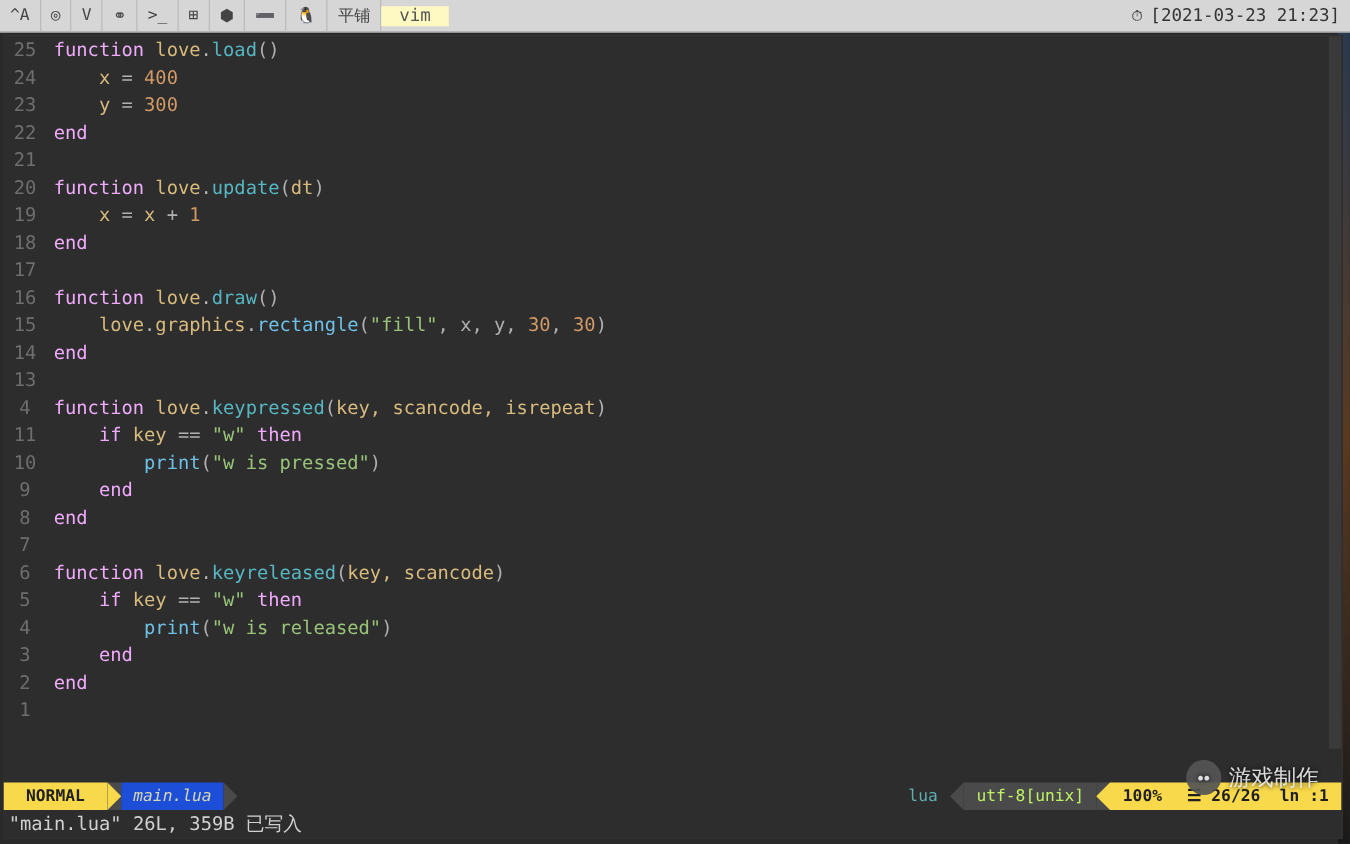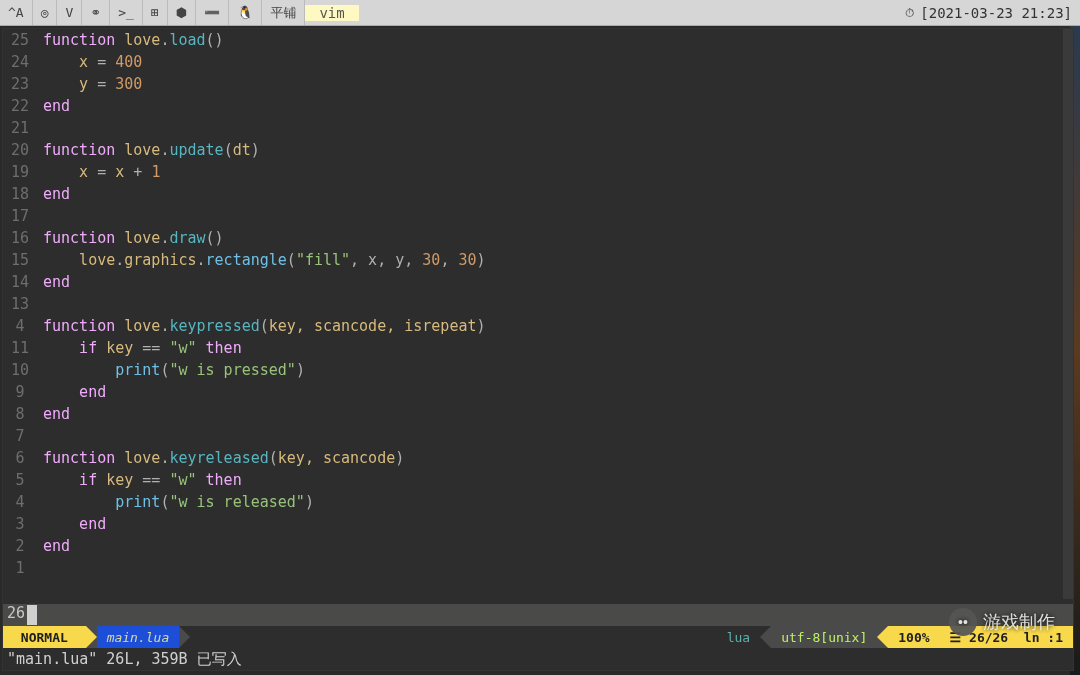--- a/index.html
+++ b/index.html
@@ -214,24 +214,20 @@
         <div class="ln">5</div>
         <div class="ln">4</div>
         <div class="ln">3</div>
         <div class="ln">2</div>
         <div class="ln">1</div>
       </div>
     <div class="code" id="code"><div class="line"><span class="kw">function </span><span class="id">love</span><span class="punc">.</span><span class="fn">load</span><span class="punc">()</span></div><div class="line"><span class="id">    x </span><span class="op">= </span><span class="num">400</span></div><div class="line"><span class="id">    y </span><span class="op">= </span><span class="num">300</span></div><div class="line"><span class="kw">end</span></div><div class="line">&nbsp;</div><div class="line"><span class="kw">function </span><span class="id">love</span><span class="punc">.</span><span class="fn">update</span><span class="punc">(</span><span class="id">dt</span><span class="punc">)</span></div><div class="line"><span class="id">    x </span><span class="op">= </span><span class="id">x </span><span class="op">+ </span><span class="num">1</span></div><div class="line"><span class="kw">end</span></div><div class="line">&nbsp;</div><div class="line"><span class="kw">function </span><span class="id">love</span><span class="punc">.</span><span class="fn">draw</span><span class="punc">()</span></div><div class="line"><span class="id">    love</span><span class="punc">.</span><span class="id">graphics</span><span class="punc">.</span><span class="fn2">rectangle</span><span class="punc">(</span><span class="str">"fill"</span><span class="punc">, x, y, </span><span class="num">30</span><span class="punc">, </span><span class="num">30</span><span class="punc">)</span></div><div class="line"><span class="kw">end</span></div><div class="line">&nbsp;</div><div class="line"><span class="kw">function </span><span class="id">love</span><span class="punc">.</span><span class="fn">keypressed</span><span class="punc">(</span><span class="id">key, scancode, isrepeat</span><span class="punc">)</span></div><div class="line"><span class="kw">    if </span><span class="id">key </span><span class="op">== </span><span class="str">"w"</span><span class="kw"> then</span></div><div class="line"><span class="fn2">        print</span><span class="punc">(</span><span class="str">"w is pressed"</span><span class="punc">)</span></div><div class="line"><span class="kw">    end</span></div><div class="line"><span class="kw">end</span></div><div class="line">&nbsp;</div><div class="line"><span class="kw">function </span><span class="id">love</span><span class="punc">.</span><span class="fn">keyreleased</span><span class="punc">(</span><span class="id">key, scancode</span><span class="punc">)</span></div><div class="line"><span class="kw">    if </span><span class="id">key </span><span class="op">== </span><span class="str">"w"</span><span class="kw"> then</span></div><div class="line"><span class="fn2">        print</span><span class="punc">(</span><span class="str">"w is released"</span><span class="punc">)</span></div><div class="line"><span class="kw">    end</span></div><div class="line"><span class="kw">end</span></div><div class="line">&nbsp;</div></div>
     <div class="scrollbar-track"></div>
   </div>
 
-  <div class="cursor-line">
-    <div class="cl-num">26</div>
-    <div class="cursor-block"></div>
-  </div>
 
   <div class="statusline">
     <div class="seg mode-seg">&nbsp;<span>NORMAL</span>&nbsp;</div>
     <div class="arrow-y"></div>
     <div class="seg file-seg">main.lua</div>
     <div class="arrow-g"></div>
     <div class="mid-fill"></div>
     <div class="seg ft-seg">lua</div>
     <div class="arrow-g2"></div>
     <div class="seg enc-seg">utf-8[unix]</div>

